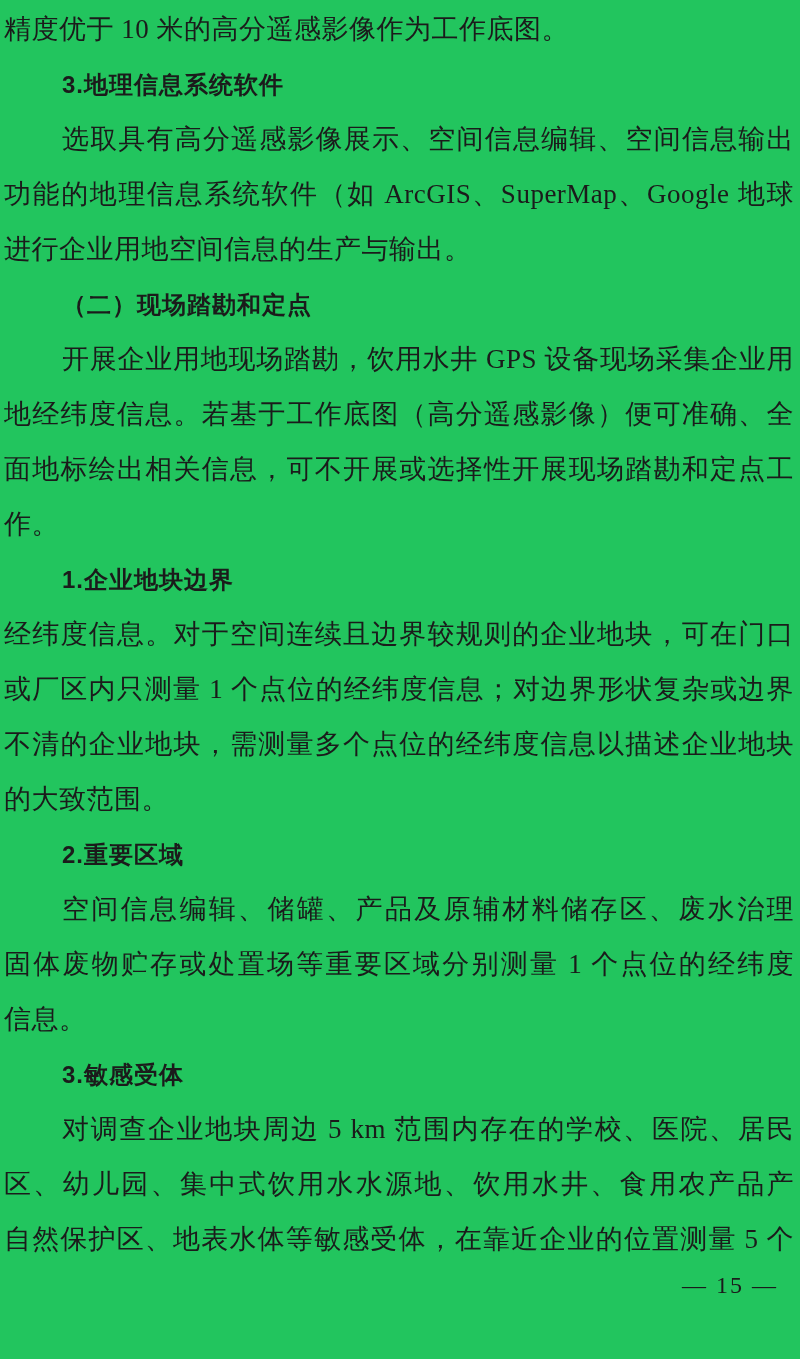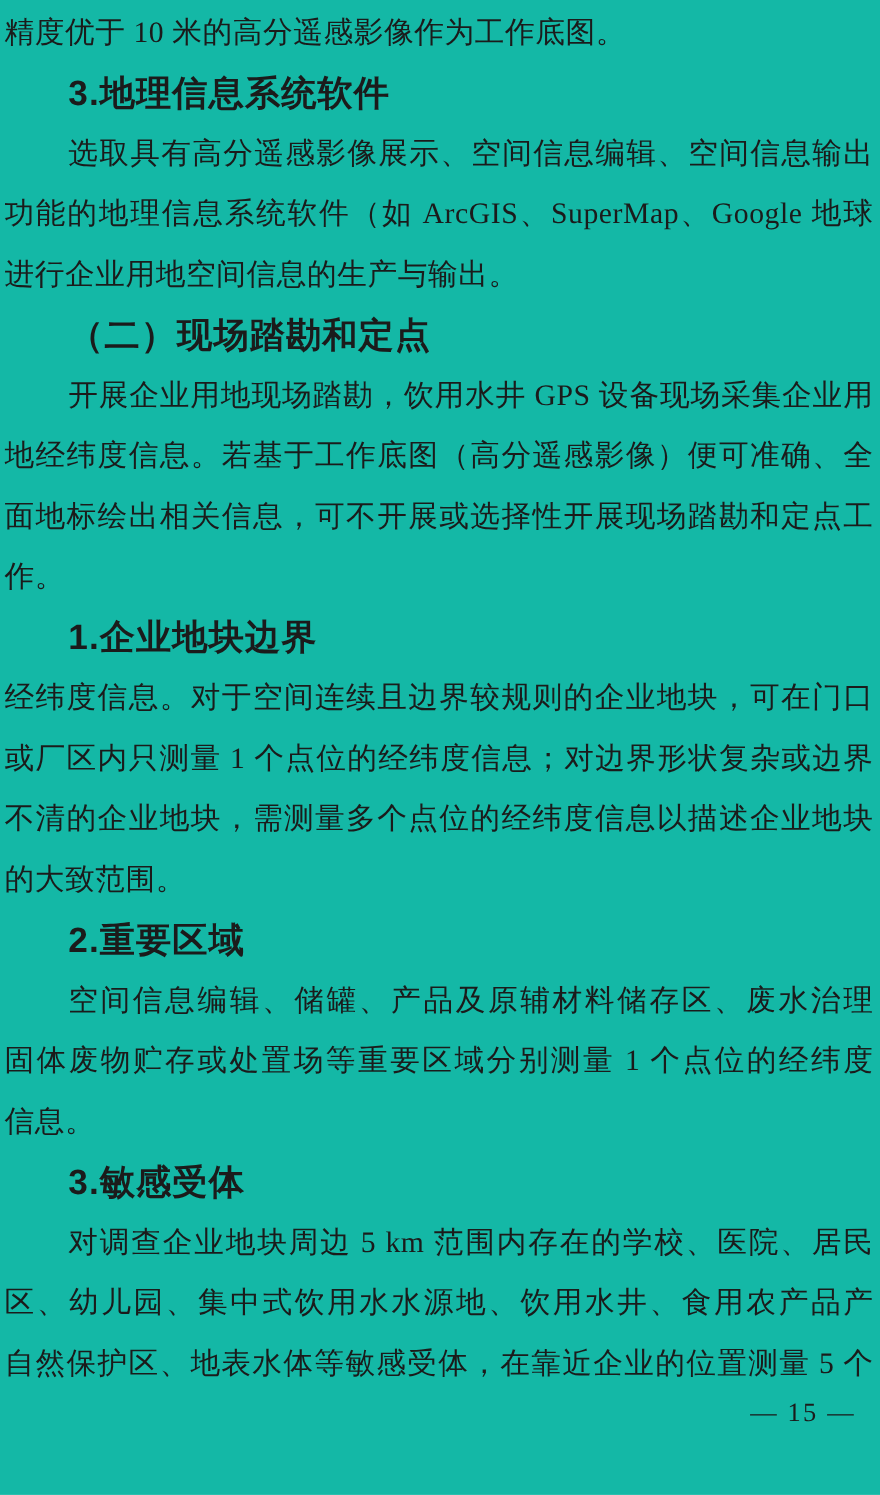--- a/index.html
+++ b/index.html
@@ -1,21 +1,21 @@
 <!DOCTYPE html>
 <html lang="zh"><head>
 <meta charset="utf-8">
 <style>
   html, body { margin: 0; padding: 0; background: #ffffff; }
   .page {
     position: relative;
     width: 800px;
     height: 1359px;
     margin: 0 auto;
-    background: #14b8a6;
+    background: #22c55e;
     color: #1b1b1b;
     font-family: "Liberation Serif", "DejaVu Serif", serif;
     box-sizing: border-box;
     padding: 2px 6px 0 4px;
     overflow: hidden;
   }
   .ln {
     font-size: 27px;
     line-height: 55px;
     height: 55px;
@@ -23,21 +23,21 @@
     overflow: hidden;
     text-align: left;
   }
   .jf {
     text-align: justify;
     text-align-last: justify;
   }
   .ind { padding-left: 58px; }
   .hd {
     font-weight: 700;
-    font-size: 32px;
+    font-size: 24px;
     letter-spacing: 1px;
     font-family: "Liberation Sans", "DejaVu Sans", sans-serif;
   }
   .footer-row {
     height: 39px;
     line-height: 36px;
     font-size: 24px;
     text-align: right;
     padding-right: 16px;
     letter-spacing: 2px;

